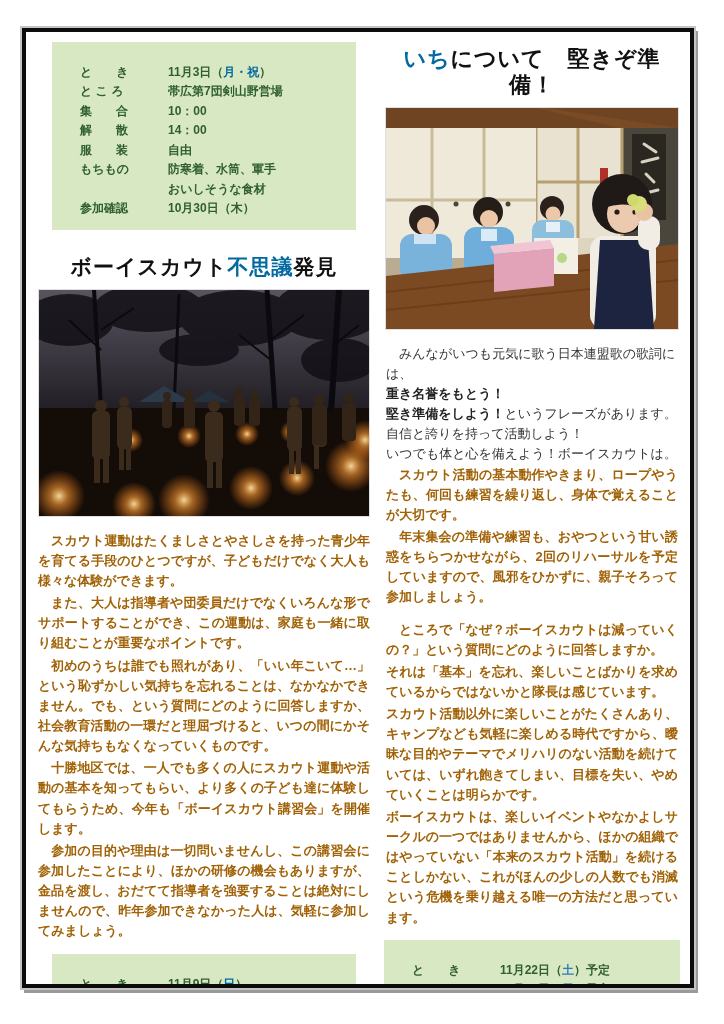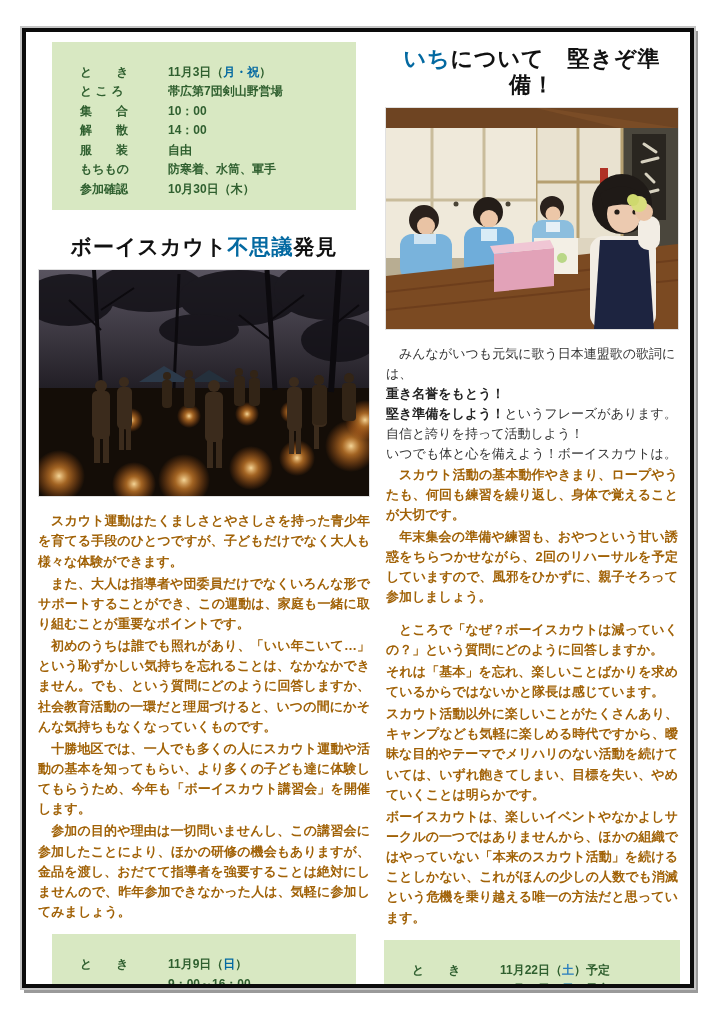--- a/index.html
+++ b/index.html
@@ -81,20 +81,24 @@
             <span class="lbl">解　　散</span>
             <span class="val">14：00</span>
           </div>
         <div class="irow">
             <span class="lbl">服　　装</span>
             <span class="val">自由</span>
           </div>
         <div class="irow">
             <span class="lbl">もちもの</span>
             <span class="val">防寒着、水筒、軍手</span>
+          </div>
+        <div class="irow">
+            <span class="lbl"></span>
+            <span class="val">おいしそうな食材</span>
           </div>
         <div class="irow">
             <span class="lbl">参加確認</span>
             <span class="val">10月30日（木）</span>
           </div>
       </div>
 
       <div class="head-center left-heading"><span>ボーイスカウト</span><span class="red">不思議</span><span>発見</span></div>
 
       <svg class="photo photo-left" viewBox="0 0 330 226" preserveAspectRatio="none">

